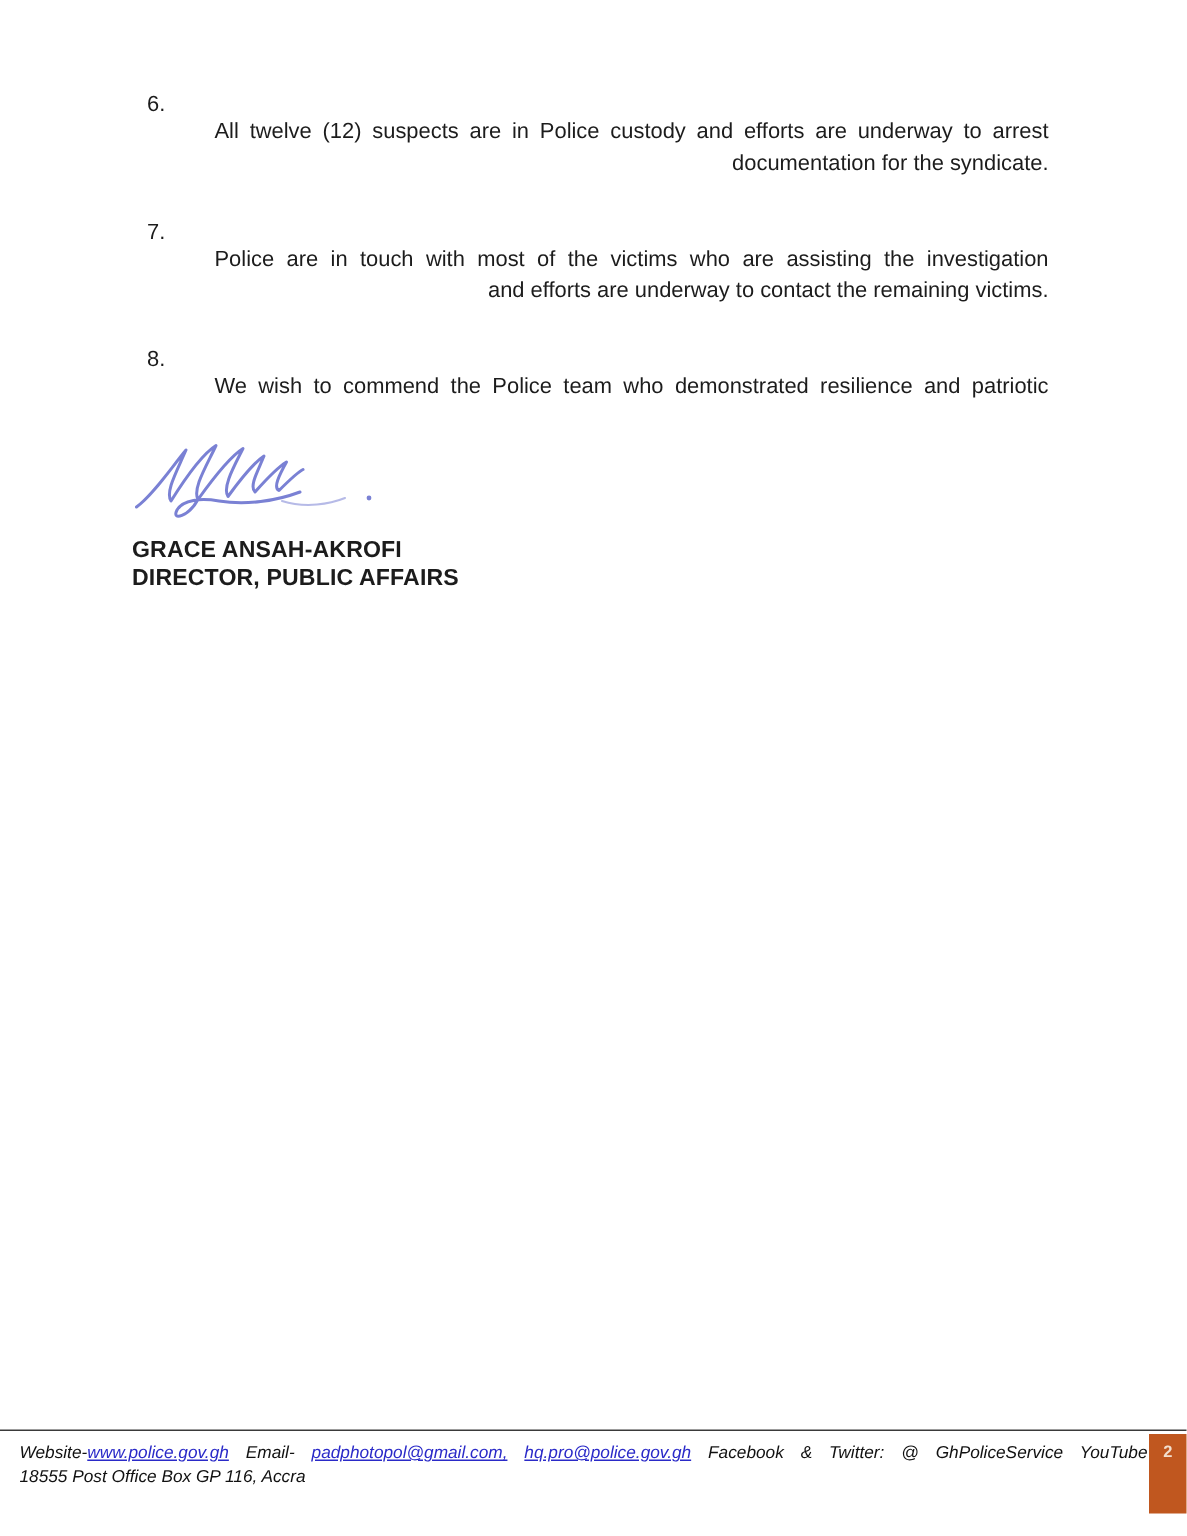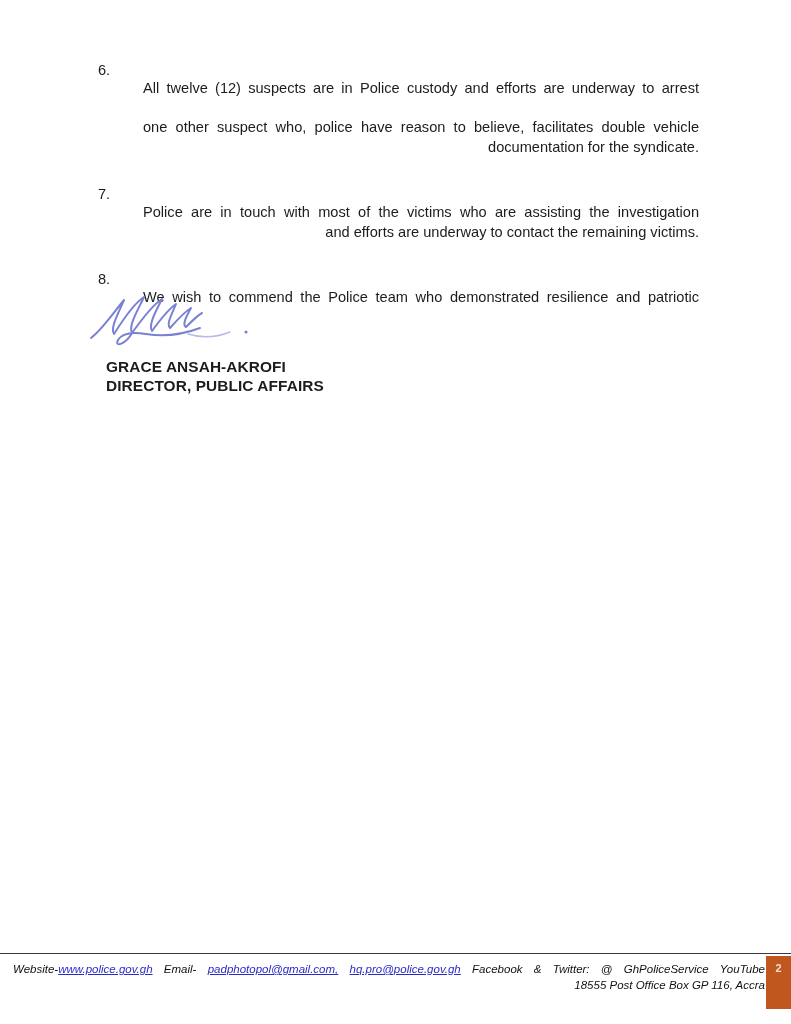--- a/index.html
+++ b/index.html
@@ -17,29 +17,29 @@
   .content { position: absolute; left: 98px; top: 60px; width: 601px; }
   .para { display: flex; margin-bottom: 26px; font-size: 14.6px; line-height: 20.5px; }
   .pnum { width: 45px; flex: none; }
   .ptext { width: 556px; }
   .jline { text-align: justify; text-align-last: justify; margin-top: 18px; }
   .lline { text-align: right; }
 
   
   .sigblock { position: absolute; left: 88px; top: 292px; }
   .sig-svg { display: block; width: 168px; height: 58px; }
-  .namelines { margin-top: 7px; margin-left: 18px; font-weight: bold; font-size: 15.4px; line-height: 19.4px; letter-spacing: 0.1px; }
+  .namelines { margin-top: 7px; margin-left: 0; font-weight: bold; font-size: 15.4px; line-height: 19.4px; letter-spacing: 0.1px; }
 
   
   .footer-rule { position: absolute; left: 0; top: 953px; width: 791px; height: 1px; background: #3a3a3a; }
   .ftext {
     position: absolute; left: 13px; top: 962px; width: 752px;
     font-style: italic; font-size: 11.5px; line-height: 15.6px; color: #111;
   }
-  .fline { min-height: 15.6px; text-align: right; }
+  .fline { min-height: 15.6px; }
   .fjust { text-align: justify; text-align-last: justify; }
   .flink { color: var(--link, #2a2ac8); text-decoration: underline; cursor: pointer; font-style: italic; }
   .pagenum {
     position: absolute; right: 0; top: 956px; width: 25px; height: 53px;
     background: var(--accent, #c0571f);
     color: var(--page-number-text, #f2dfce);
     font-size: 11px; font-weight: bold; font-style: normal;
     text-align: center; padding-top: 6px; box-sizing: border-box;
   }
   .sig-stroke { fill: none; stroke: var(--signature, #7a81d4); stroke-width: 2; stroke-linecap: round; stroke-linejoin: round; }
@@ -49,21 +49,20 @@
 <body>
 
 <div class="page">
 
   <main class="content">
 
     <div class="para">
       <div class="pnum">6.</div>
       <div class="ptext">
         <div class="jline">All twelve (12) suspects are in Police custody and efforts are underway to arrest</div>
-        <div class="jline">one other suspect who, police have reason to believe, facilitates double vehicle</div>
         <div class="lline">documentation for the syndicate.</div>
       </div>
     </div>
 
     <div class="para">
       <div class="pnum">7.</div>
       <div class="ptext">
         <div class="jline">Police are in touch with most of the victims who are assisting the investigation</div>
         <div class="lline">and efforts are underway to contact the remaining victims.</div>
       </div>

